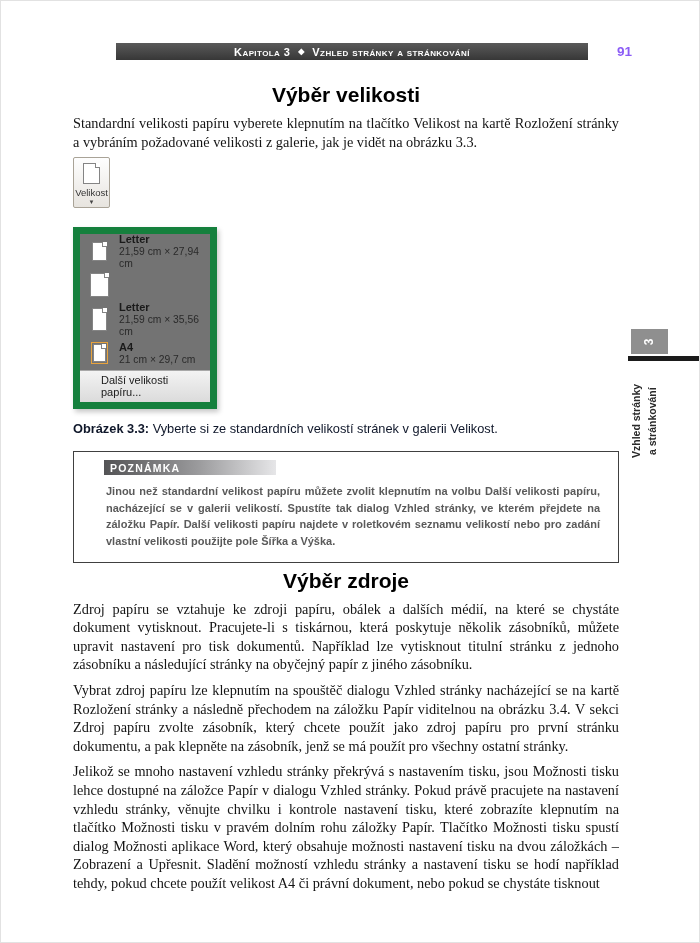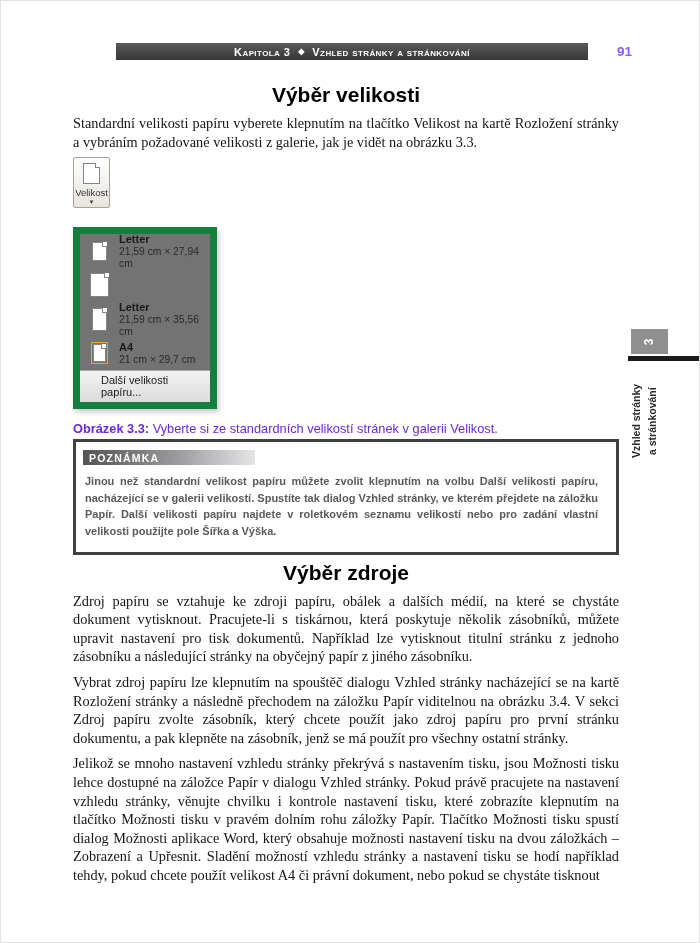--- a/index.html
+++ b/index.html
@@ -69,25 +69,25 @@
   .size-text { margin-left: 8px; font-family: "Liberation Sans", sans-serif; }
   .size-name { font-weight: bold; font-size: 11px; color: #1a1a1a; line-height: 12px; }
   .size-dims { font-size: 10.3px; color: #2a2a2a; line-height: 12px; margin-top: 1px; }
   .gallery-footer {
     border-top: 1px solid #a8a8a8;
     background: linear-gradient(#f3f3f3, #dbdbdb);
     font-family: "Liberation Sans", sans-serif; font-size: 11px; color: #1a1a1a;
     padding: 3px 4px 4px 21px;
   }
 
-  .figure-caption { margin-top: 12px; font-family: "Liberation Sans", sans-serif; font-size: 12.8px; color: #6d28d9; }
+  .figure-caption { margin-top: 12px; font-family: "Liberation Sans", sans-serif; font-size: 12.8px; color: #0f172a; }
   .cap-label { font-weight: bold; }
 
   
-  .note-box { margin-top: 3px; border: 3px solid #404040; padding: 8px 16px 12px 7px; }
+  .note-box { margin-top: 15px; border: 1px solid #404040; padding: 8px 16px 12px 30px; }
   .note-label-bar {
     width: 172px; height: 15px;
     background: linear-gradient(to right, #535355, #9b9b9d 55%, #e6e6e8);
     display: flex; align-items: center; padding-left: 6px; box-sizing: border-box;
   }
   .note-label { color: #fff; font-family: "Liberation Sans", sans-serif; font-weight: bold; font-size: 10.5px; letter-spacing: 1.2px; }
   .note-text {
     margin-top: 8px; padding: 0 2px;
     font-family: "Liberation Sans", sans-serif; font-size: 11px; line-height: 16.6px;
     color: #5a5a5a; text-align: justify; font-weight: bold;

